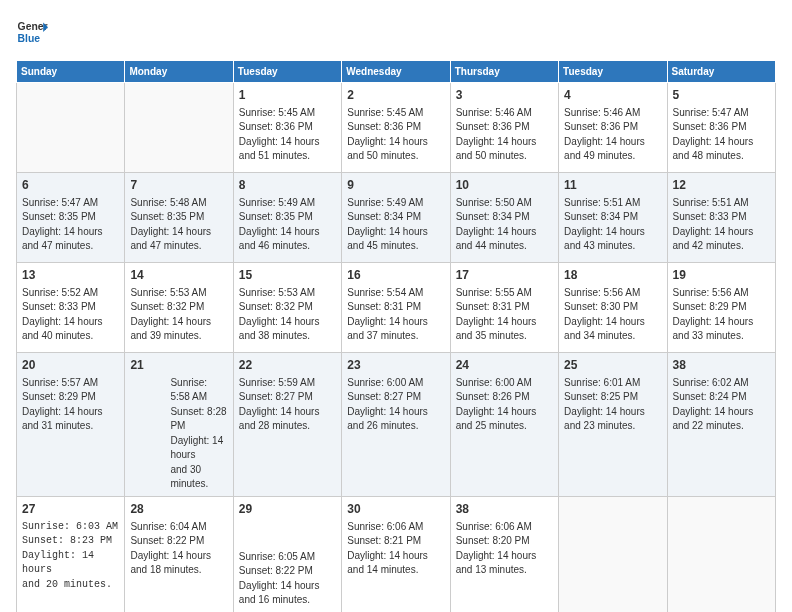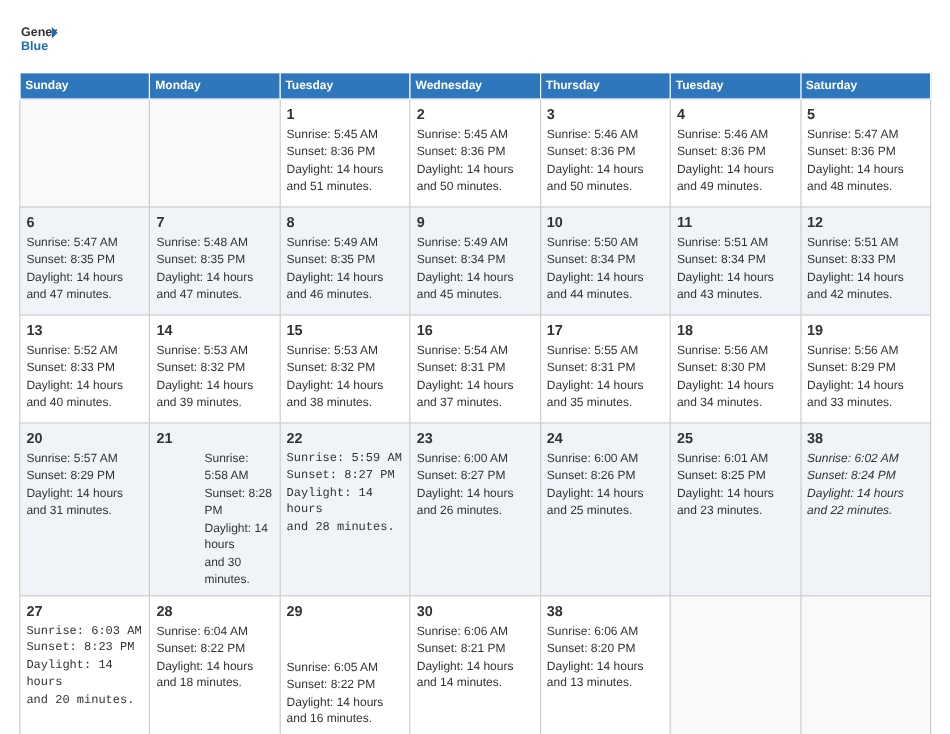--- a/index.html
+++ b/index.html
@@ -259,21 +259,21 @@
         </td>
         <td>
           <span class="day-number">21</span>
           <div class="day-info" style="white-space: pre-line; margin-left: 40px;">Sunrise: 5:58 AM
 Sunset: 8:28 PM
 Daylight: 14 hours
 and 30 minutes.</div>
         </td>
         <td>
           <span class="day-number">22</span>
-          <div class="day-info" style="white-space: pre-line; font-family: Liberation Mono, monospace;">Sunrise: 5:59 AM
+          <div class="day-info" style="white-space: pre-line;">Sunrise: 5:59 AM
 Sunset: 8:27 PM
 Daylight: 14 hours
 and 28 minutes.</div>
         </td>
         <td>
           <span class="day-number">23</span>
           <div class="day-info" style="white-space: pre-line;">Sunrise: 6:00 AM
 Sunset: 8:27 PM
 Daylight: 14 hours
 and 26 minutes.</div>
@@ -287,21 +287,21 @@
         </td>
         <td>
           <span class="day-number">25</span>
           <div class="day-info" style="white-space: pre-line;">Sunrise: 6:01 AM
 Sunset: 8:25 PM
 Daylight: 14 hours
 and 23 minutes.</div>
         </td>
         <td>
           <span class="day-number">38</span>
-          <div class="day-info" style="white-space: pre-line; font-style: italic;">Sunrise: 6:02 AM
+          <div class="day-info" style="white-space: pre-line;">Sunrise: 6:02 AM
 Sunset: 8:24 PM
 Daylight: 14 hours
 and 22 minutes.</div>
         </td>
       </tr>
       <tr class="row-even">
         <td>
           <span class="day-number">27</span>
           <div class="day-info" style="white-space: pre-line; font-family: Liberation Mono, monospace;">Sunrise: 6:03 AM
 Sunset: 8:23 PM

